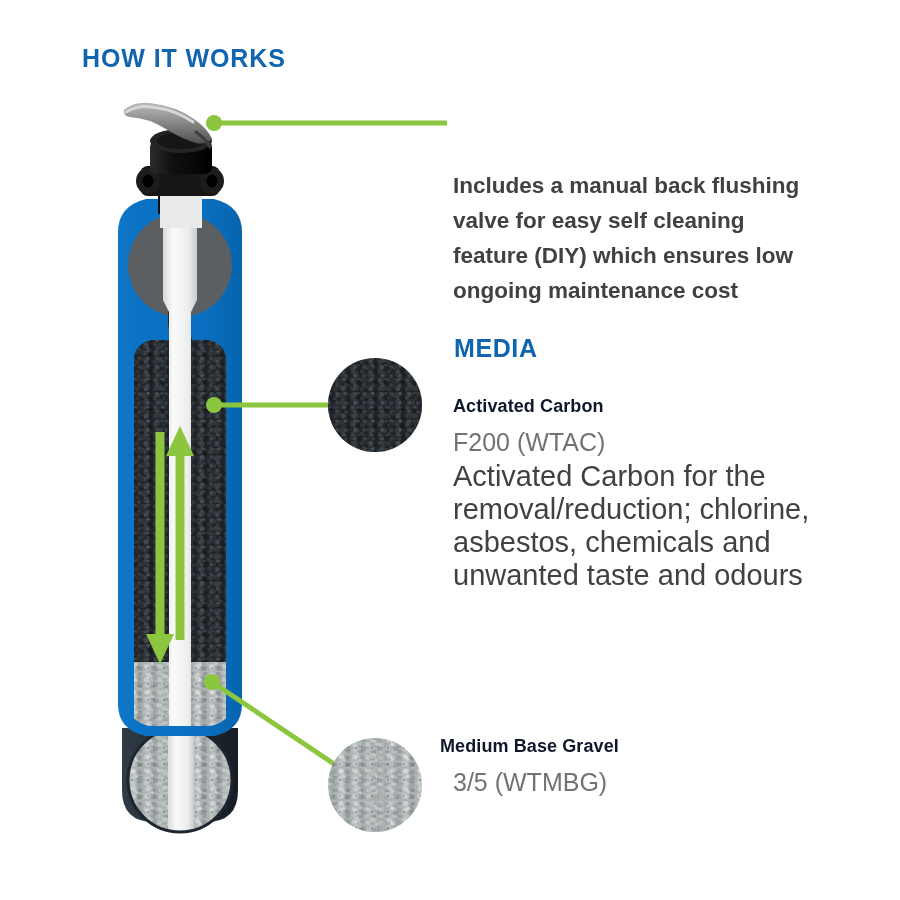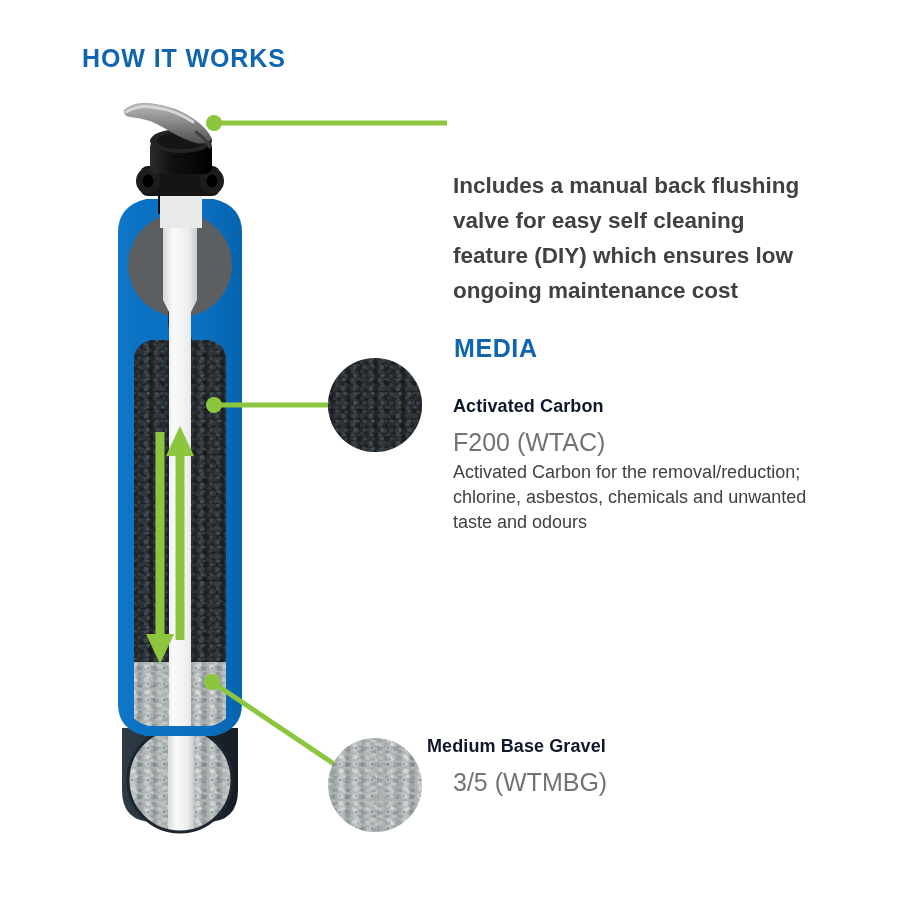--- a/index.html
+++ b/index.html
@@ -25,31 +25,31 @@
   .body-copy{
     position:absolute;font-size:22.5px;line-height:35px;color:#414042;
     width:360px;font-weight:700;
   }
   #copy-manual-valve{left:453px;top:168px;}
 
   .item-title{
     position:absolute;font-size:18px;font-weight:bold;color:#0f172a;letter-spacing:.1px;
   }
   #title-activated-carbon{left:453px;top:396px;}
-  #title-medium-base-gravel{left:427px;top:736px;}
+  #title-medium-base-gravel{left:440px;top:736px;}
 
   .item-code{
     position:absolute;font-size:25px;color:#737373;font-weight:400;
   }
   #code-activated-carbon{left:453px;top:428px;}
   #code-medium-base-gravel{left:453px;top:768px;}
 
   #desc-activated-carbon{
     position:absolute;left:453px;top:460px;width:370px;
-    font-size:18px;line-height:25px;color:#414042;font-weight:400;
+    font-size:29px;line-height:33px;color:#414042;font-weight:400;
   }
 
   
   #illustration{position:absolute;left:0;top:0;width:900px;height:900px;}
 </style>
 </head>
 <body>
 
 <div class="stage">
 

